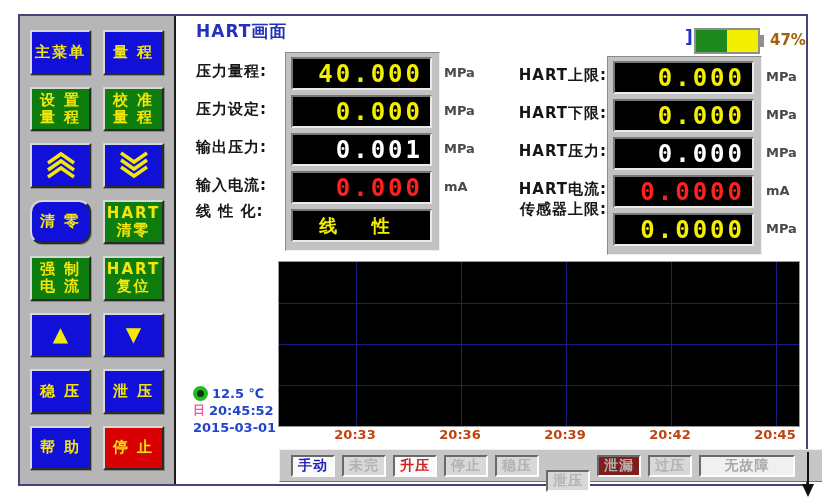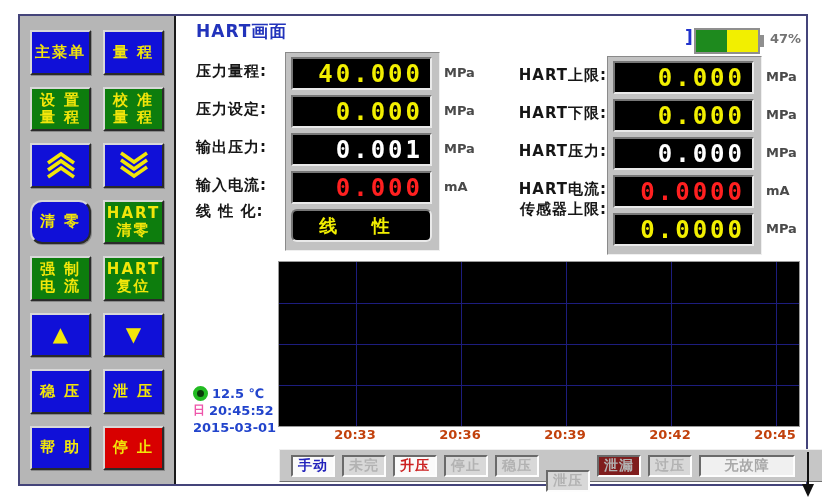--- a/index.html
+++ b/index.html
@@ -20,35 +20,35 @@
         color:#f2e60a;font-weight:bold;font-size:15px;line-height:1.15;
         white-space:pre-line;letter-spacing:2px;cursor:pointer;box-shadow:1px 1px 0 #888;}
   .sbtn .tri{font-size:20px;letter-spacing:0;}
 
   
   .title{left:196px;top:20px;font-size:17px;font-weight:bold;color:#2233bb;letter-spacing:1px;}
   .bracket{left:685px;top:27px;font-size:17px;font-weight:bold;color:#2233cc;}
   .battery{left:694px;top:28px;width:62px;height:22px;border:2px solid #8f8f8f;display:flex;}
   .battery .half{width:50%;height:100%;}
   .battery .nub{position:absolute;right:-6px;top:5px;width:4px;height:12px;background:#8f8f8f;}
-  .battpct{left:770px;top:31px;font-size:13px;font-weight:bold;color:#737373;}
+  .battpct{left:770px;top:31px;font-size:15px;font-weight:bold;color:#a16207;}
 
   
   .rlabel{font-size:15px;font-weight:bold;color:#161616;letter-spacing:1px;}
   .runit{font-size:13px;font-weight:bold;color:#4a4a4a;}
   .dpanel{background:#c2c2c2;border-style:solid;border-width:1px;
           border-color:#8a8a8a #efefef #efefef #8a8a8a;}
   .dbox{background:#000;border-style:solid;border-width:2px;
         border-color:#777 #e9e9e9 #e9e9e9 #777;
         font-family:"DejaVu Sans Mono","Liberation Mono",monospace;
         font-weight:bold;font-size:24px;letter-spacing:3px;
         display:flex;align-items:center;justify-content:flex-end;
         padding-right:7px;box-sizing:border-box;}
   .dbox.cjk{justify-content:center;font-size:18px;letter-spacing:14px;padding-right:0;
-            font-family:"DejaVu Sans","Liberation Sans",sans-serif;border-radius:6px;}
+            font-family:"DejaVu Sans","Liberation Sans",sans-serif;}
 
   
   .chart{left:278px;top:261px;width:520px;height:164px;background:#000;border:1px solid #9a9a9a;}
   .tick{top:427px;font-size:13px;font-weight:bold;color:#c2410c;transform:translateX(-50%);}
 
   
   .info{left:193px;top:385px;font-size:13px;font-weight:bold;color:#2244cc;line-height:17px;}
   .inforow{display:flex;align-items:center;gap:4px;}
   .temp-icon{width:7px;height:7px;border-radius:50%;border:4px solid #22bb22;background:#0a3a0a;display:inline-block;}
   .cal-icon{color:#ee55aa;font-size:12px;font-weight:bold;}

